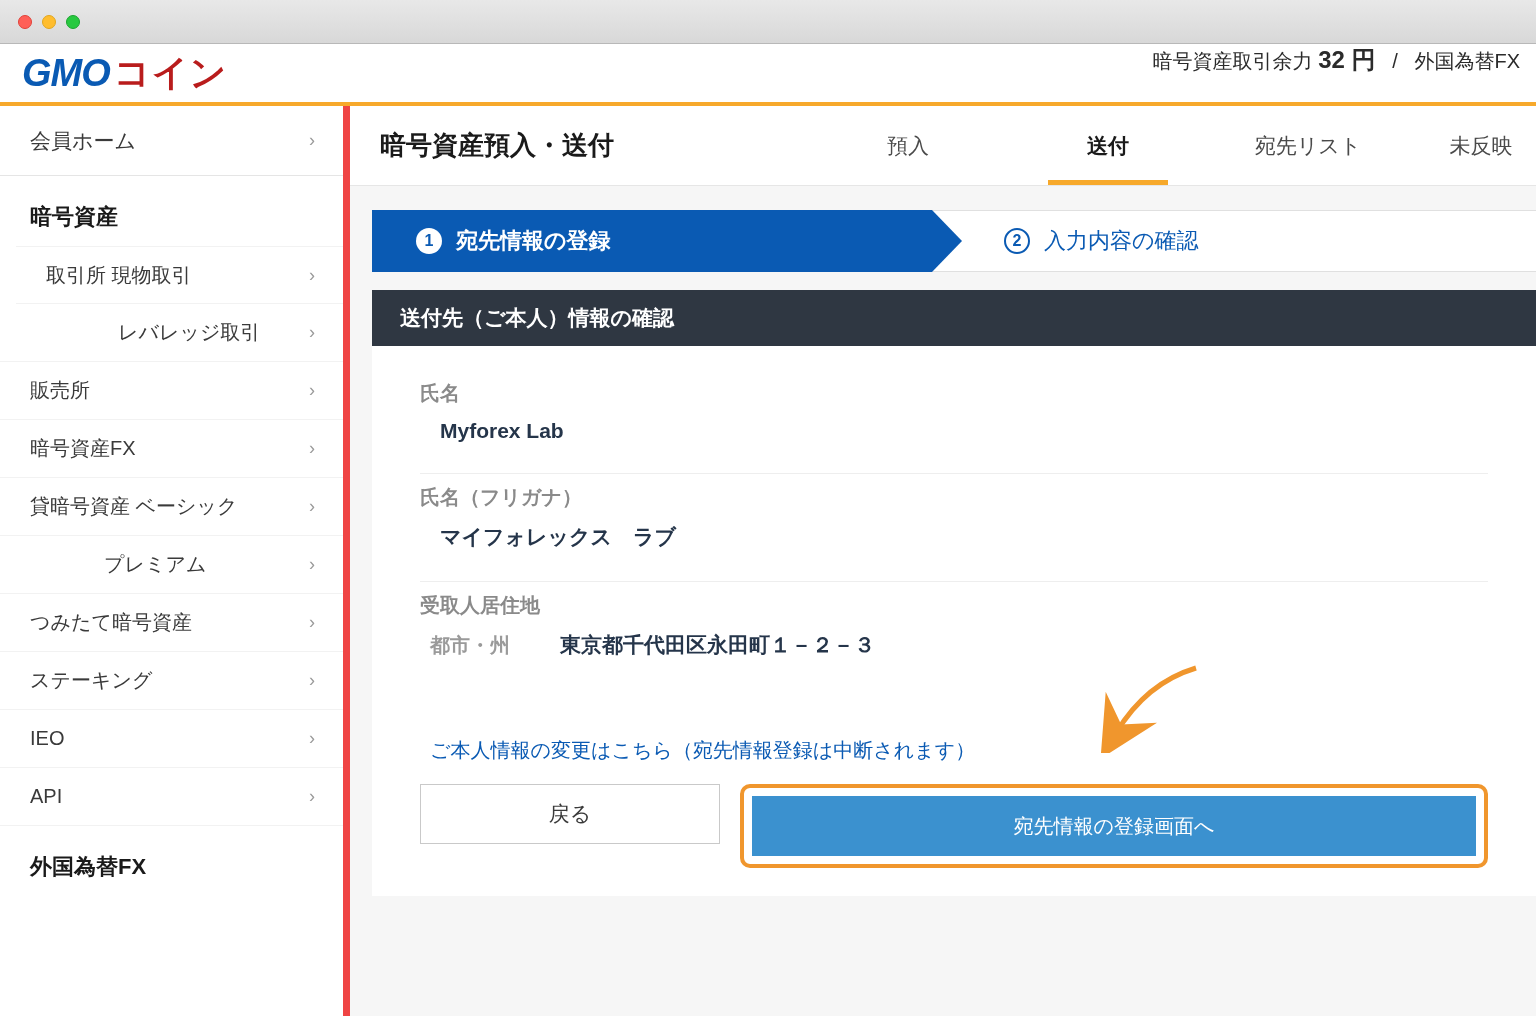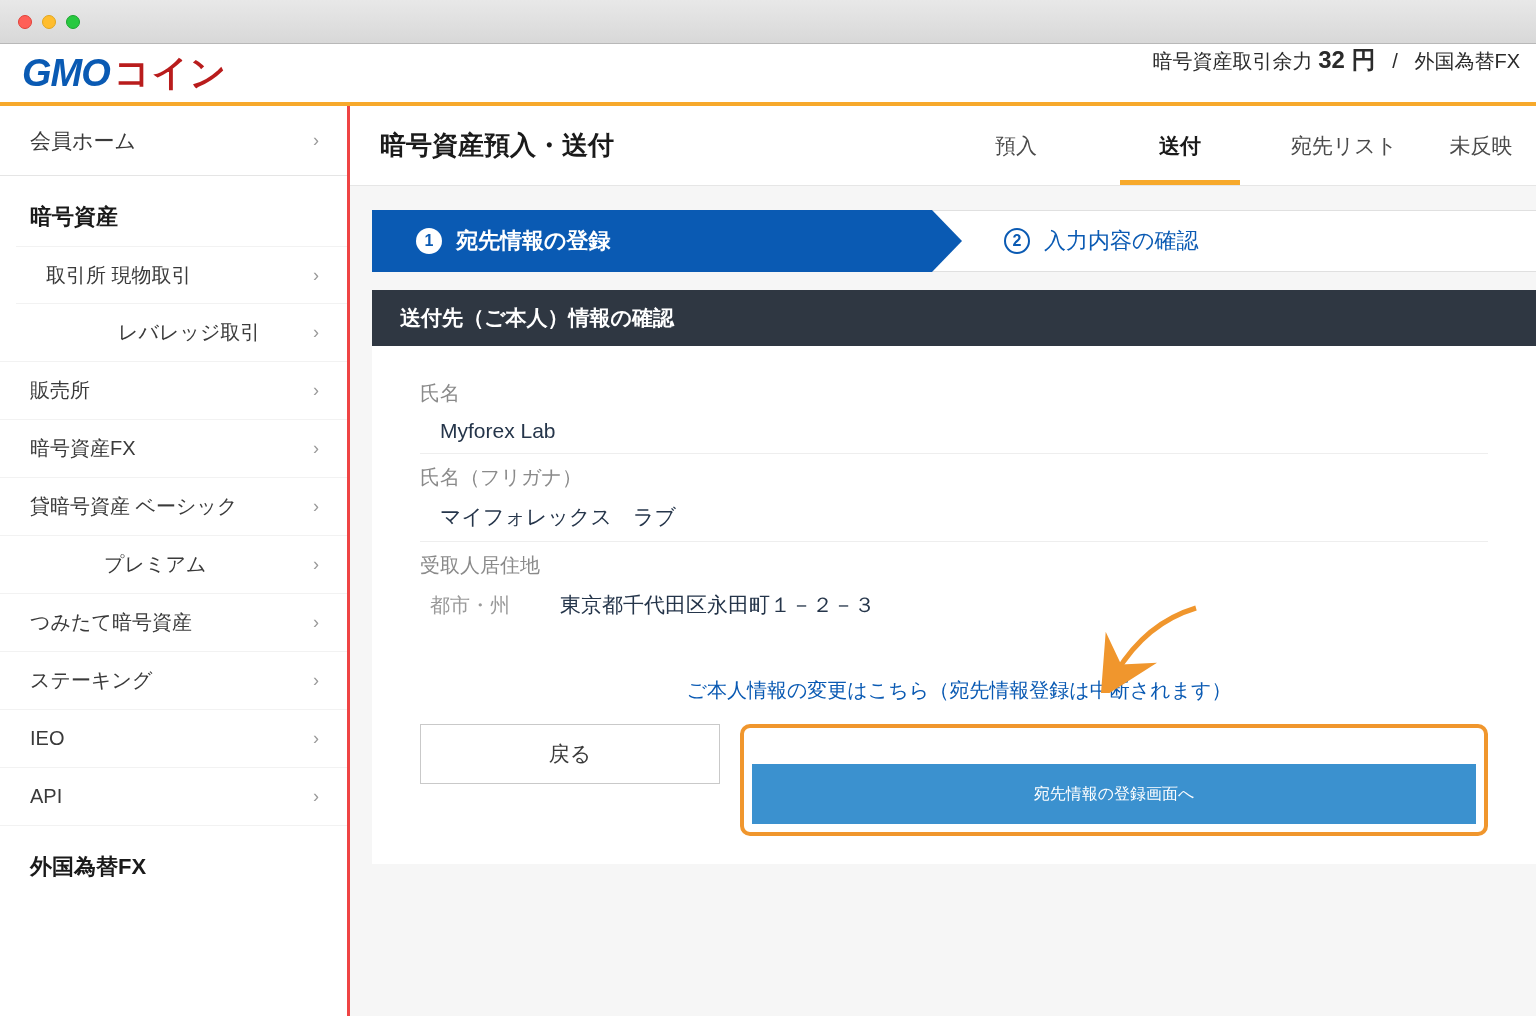--- a/index.html
+++ b/index.html
@@ -45,21 +45,21 @@
       color: #2b2b2b;
       font-size: 20px;
       padding-right: 16px;
       white-space: nowrap;
     }
     .header-right .bold { font-weight: 700; font-size: 24px; }
     .layout { display: flex; height: calc(1020px - 44px - 66px); }
     .sidebar {
       width: 350px;
       background: #fff;
-      border-right: 3px solid #ef4444;
+      border-right: 7px solid #ef4444;
     }
     .side-home {
       height: 70px;
       display: flex;
       align-items: center;
       justify-content: space-between;
       padding: 0 28px 0 30px;
       font-size: 21px;
       color: #3a3a3a;
       border-bottom: 1px solid #e5e5e5;
@@ -89,21 +89,21 @@
     .main { flex: 1; background: #f6f6f6; }
     .main-head {
       background: #fff;
       height: 80px;
       display: flex;
       align-items: center;
       padding-left: 30px;
       border-bottom: 1px solid #e6e6e6;
     }
     .page-title { font-size: 26px; font-weight: 700; color: #1a1a1a; }
-    .tabs { margin-left: auto; display: flex; height: 100%; }
+    .tabs { margin-left: auto; display: flex; height: 100%; gap: 36px; }
     .tab {
       width: 164px;
       display: flex;
       align-items: center;
       justify-content: center;
       font-size: 21px;
       color: #4a4a4a;
       cursor: pointer;
       position: relative;
     }
@@ -171,29 +171,29 @@
     .dark-bar {
       background: #2f3742;
       color: #fff;
       font-size: 21px;
       font-weight: 600;
       padding: 14px 28px;
       margin-left: 22px;
       margin-top: 18px;
     }
     .form-panel { background: #fff; margin-left: 22px; padding: 24px 48px 4px 48px; }
-    .field-block { border-bottom: 1px solid #eeeeee; padding: 10px 0 10px 0; }
+    .field-block { border-bottom: 1px solid #eeeeee; padding: 10px 0 30px 0; font-weight: bold; }
     .field-block:last-of-type { border-bottom: none; }
     .field-label { color: #8a8a8a; font-size: 20px; margin-bottom: 12px; }
     .field-value { color: #25354a; font-size: 21px; padding-left: 20px; }
     .residence-row { display: flex; align-items: center; padding-left: 10px; }
     .residence-sub { color: #9a9a9a; font-size: 20px; width: 130px; }
     .residence-val { color: #25354a; font-size: 21px; }
     .foot-area { background: #fff; margin-left: 22px; padding: 44px 48px 28px 48px; position: relative; }
-    .change-link { color: #0a5ab3; font-size: 20px; padding-left: 10px; text-align: center; }
+    .change-link { color: #0a5ab3; font-size: 20px; padding-left: 10px; }
     .btn-row { display: flex; gap: 20px; margin-top: 20px; position: relative; }
     .btn-back {
       width: 300px;
       height: 60px;
       background: #fff;
       border: 1px solid #c9c9c9;
       font-size: 21px;
       color: #3a3a3a;
       cursor: pointer;
     }
@@ -203,23 +203,22 @@
       padding: 8px;
       flex: 1;
       display: flex;
     }
     .btn-primary {
       flex: 1;
       height: 60px;
       background: #3b91cf;
       border: none;
       color: #fff;
-      font-size: 16px;
-      cursor: pointer;
-      margin-top: 28px;
+      font-size: 20px;
+      cursor: pointer;
     }
     .arrow-ann {
       position: absolute;
       top: -30px;
       right: 320px;
       pointer-events: none;
     }
   </style>
 </head>
 <body>

